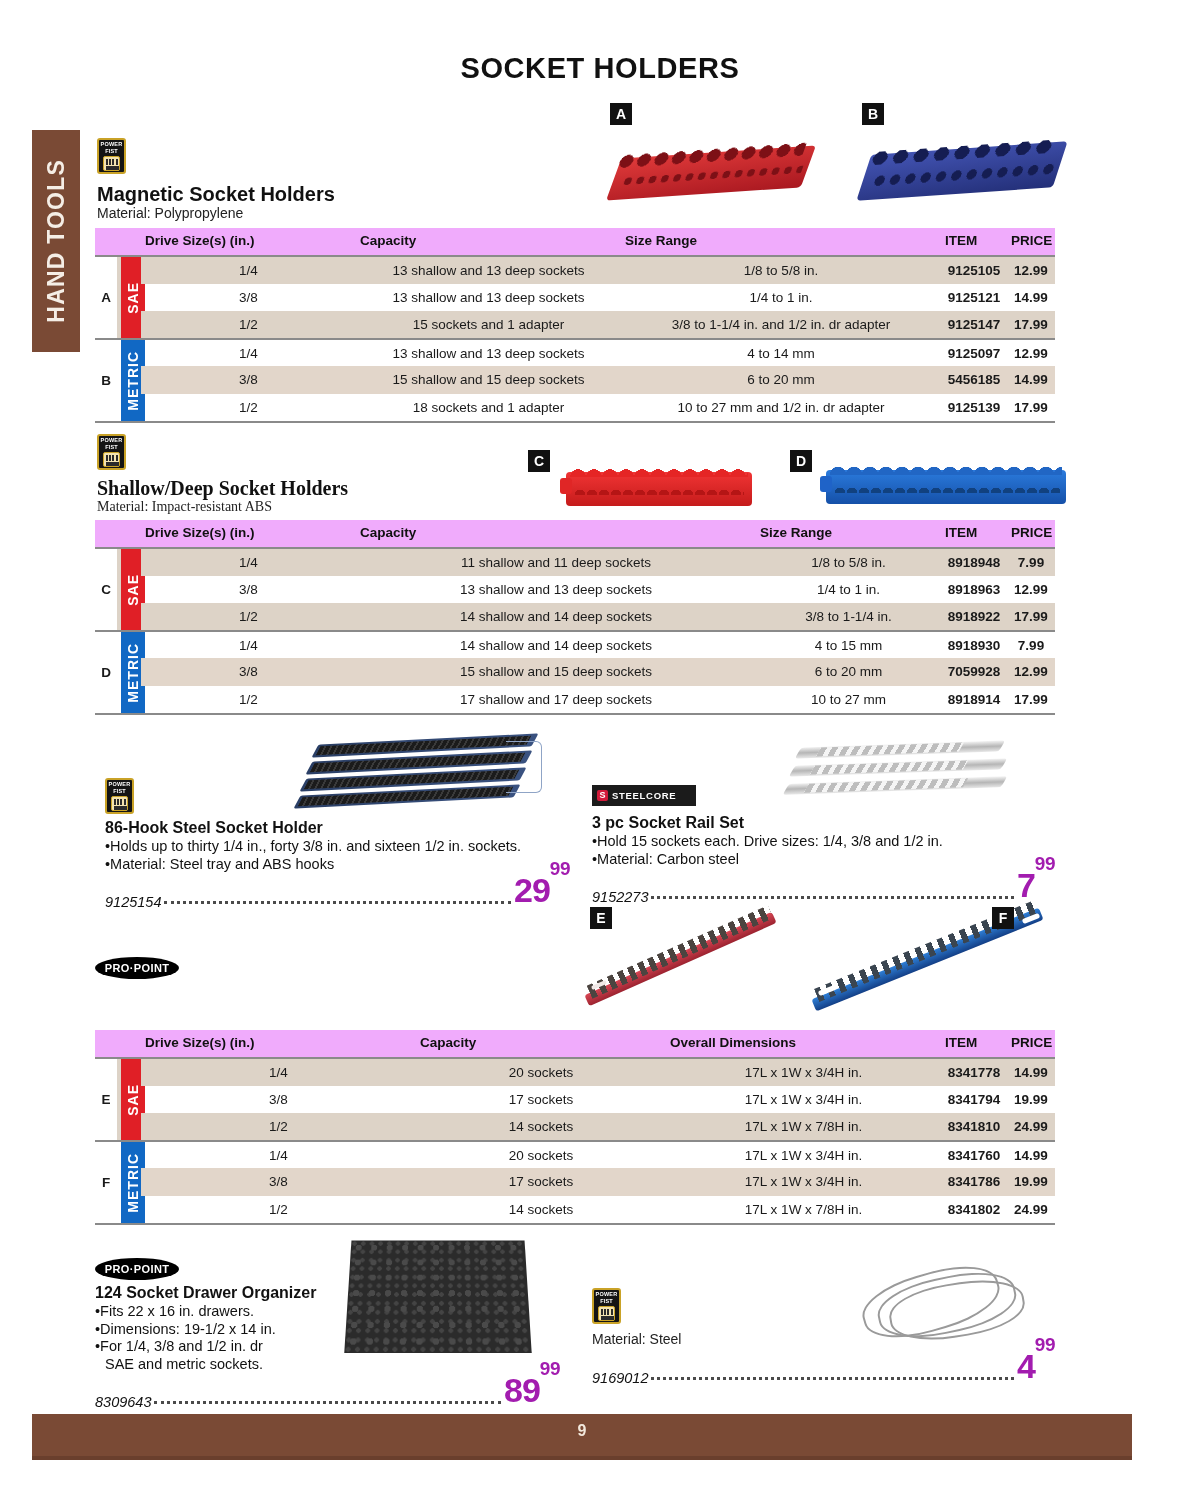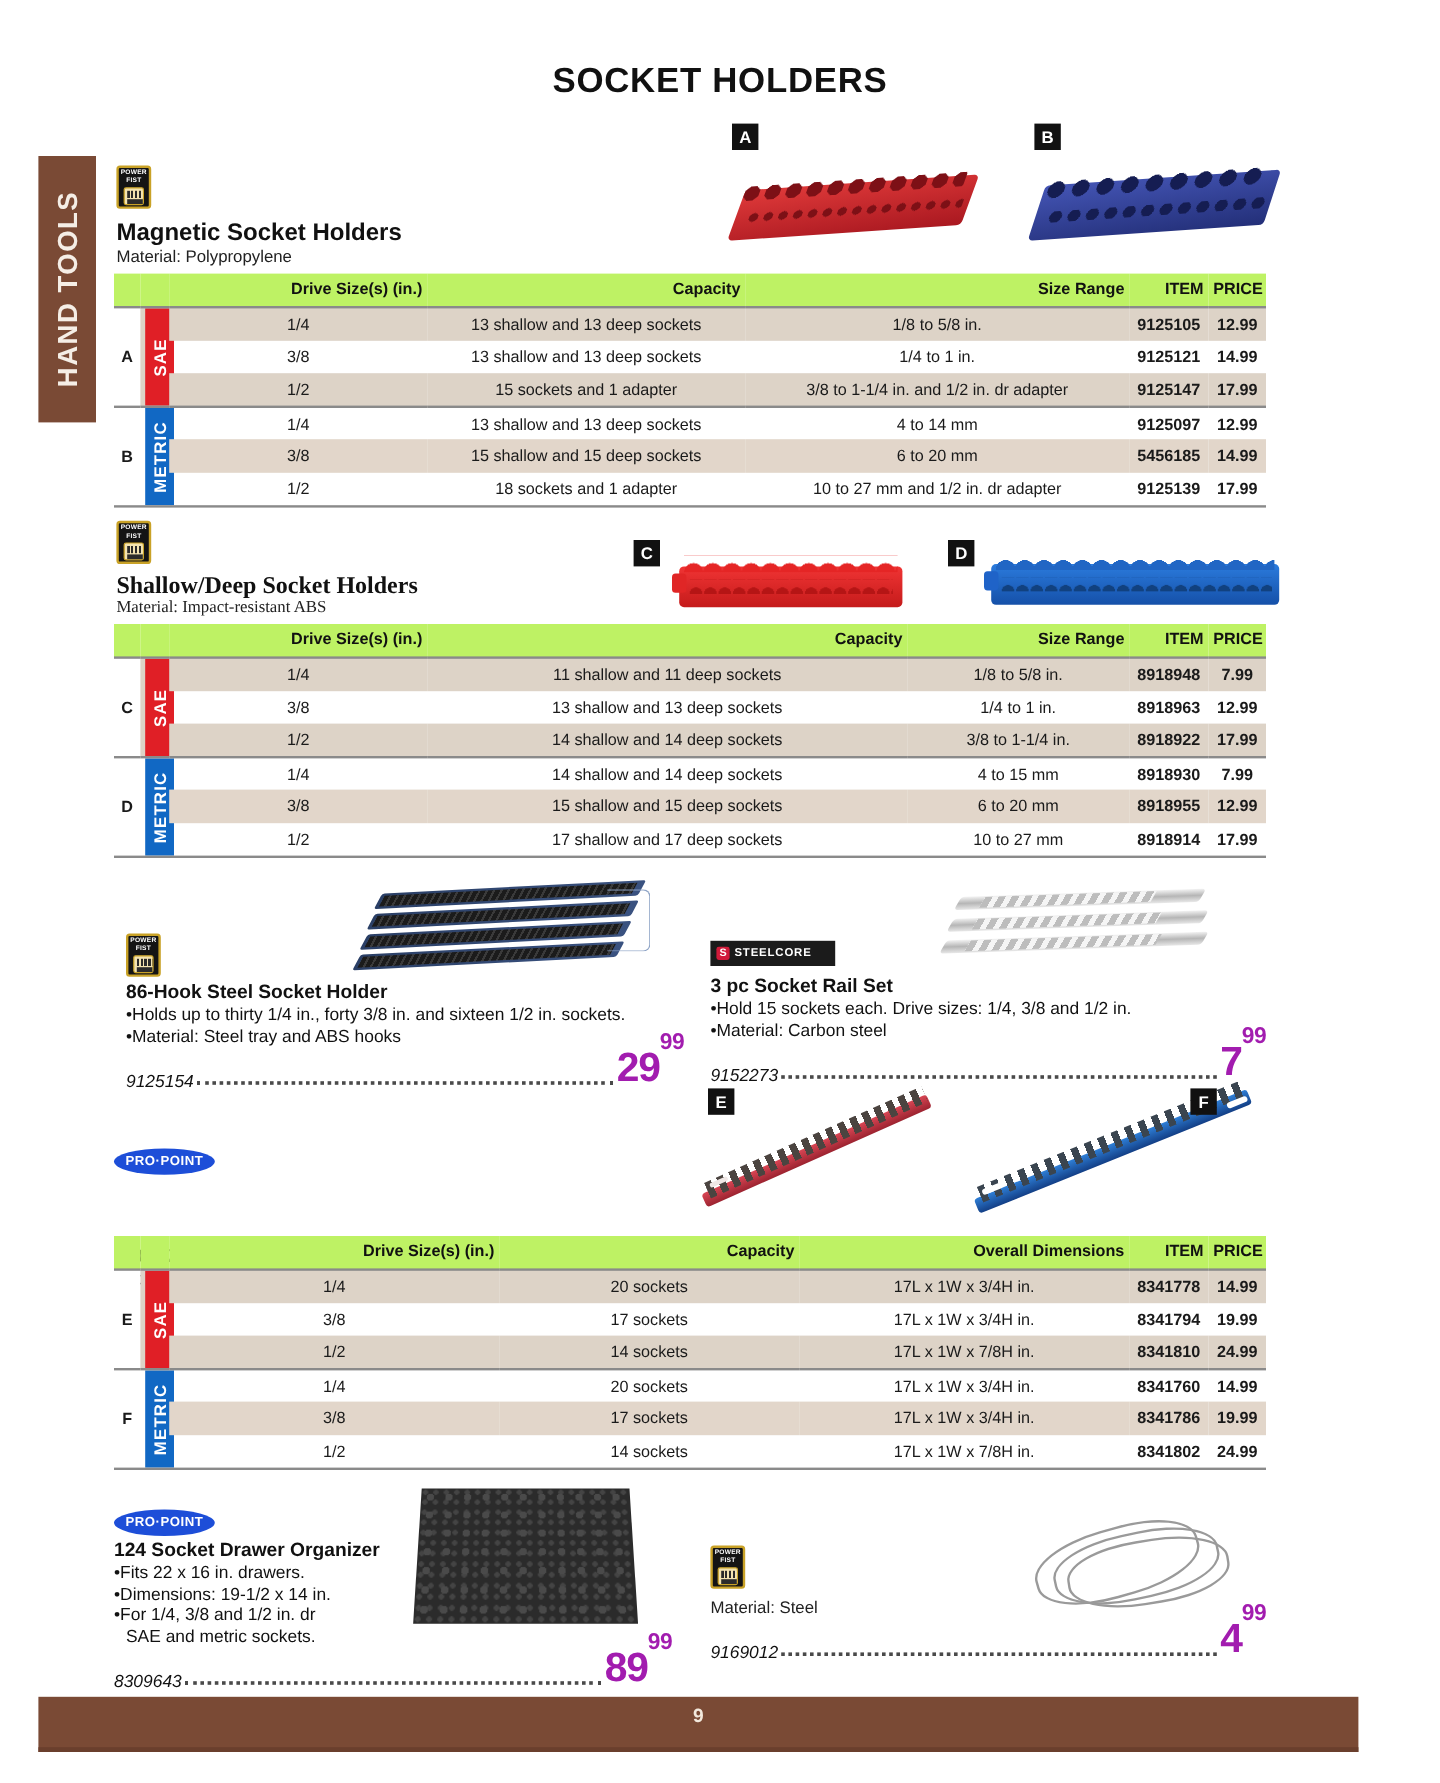--- a/index.html
+++ b/index.html
@@ -50,21 +50,21 @@
     content:""; position:absolute; left:2px; top:2px; width:13px; height:6px;
     background: repeating-linear-gradient(90deg,#2b2b2b 0 2px,#f3e3b0 2px 3.2px);
   }
   .pf-logo .pf-fist::after {
     content:""; position:absolute; left:2px; top:9px; width:13px; height:4px; background:#2b2b2b;
   }
 
   .pp-logo {
     display:inline-flex; align-items:center; justify-content:center;
     width: 84px; height: 22px; border-radius: 50%;
-    background:#1d4ed8; color:#fff; font-size:11px; font-weight:bold;
+    background:#000000; color:#fff; font-size:11px; font-weight:bold;
     letter-spacing:.4px;
   }
 
   .sc-logo {
     display:inline-flex; align-items:center; gap:4px;
     background:#1b1b1b; padding: 4px 8px 4px 5px; width:104px; height:21px;
   }
   .sc-logo .sc-mark {
     width:11px; height:11px; background:#d11a3a; border-radius:2px;
     color:#fff; font-size:9px; font-weight:bold; line-height:11px; text-align:center;
@@ -76,21 +76,21 @@
   
   .letter-badge {
     position: absolute; width: 22px; height: 22px; background:#111; color:#fff;
     font-size: 14px; font-weight: bold; display:flex; align-items:center; justify-content:center;
   }
 
   
   table.spec { width: 960px; border-collapse: collapse; table-layout: fixed; }
   table.spec th {
     font-size: 13.5px; font-weight: bold; color:#111;
-    padding: 5px 4px 7px 4px; text-align:right; background:#bef264;
+    padding: 5px 4px 7px 4px; text-align:left; background:#f0abfc;
   }
   table.spec thead tr { border-bottom: 2px solid #8a8a8a; }
   table.spec td {
     font-size: 13.5px; color:#1a1a1a; text-align:center;
     height: 27px; padding: 0 4px;
   }
   td.bold { font-weight: bold; }
   tr.shade td { background: #ddd3c7; }
   tr.shade-m td { background: #e2d6ca; }
   .grp-sep td { border-top: 2px solid #8a8a8a; }
@@ -360,21 +360,21 @@
           <td>1/4</td>
           <td>14 shallow and 14 deep sockets</td>
           <td>4 to 15 mm</td>
           <td class="bold">8918930</td>
           <td class="bold">7.99</td>
         </tr>
         <tr class="shade-m">
           <td>3/8</td>
           <td>15 shallow and 15 deep sockets</td>
           <td>6 to 20 mm</td>
-          <td class="bold">8918955</td>
+          <td class="bold">7059928</td>
           <td class="bold">12.99</td>
         </tr>
         <tr>
           <td>1/2</td>
           <td>17 shallow and 17 deep sockets</td>
           <td>10 to 27 mm</td>
           <td class="bold">8918914</td>
           <td class="bold">17.99</td>
         </tr>
       </tbody>

